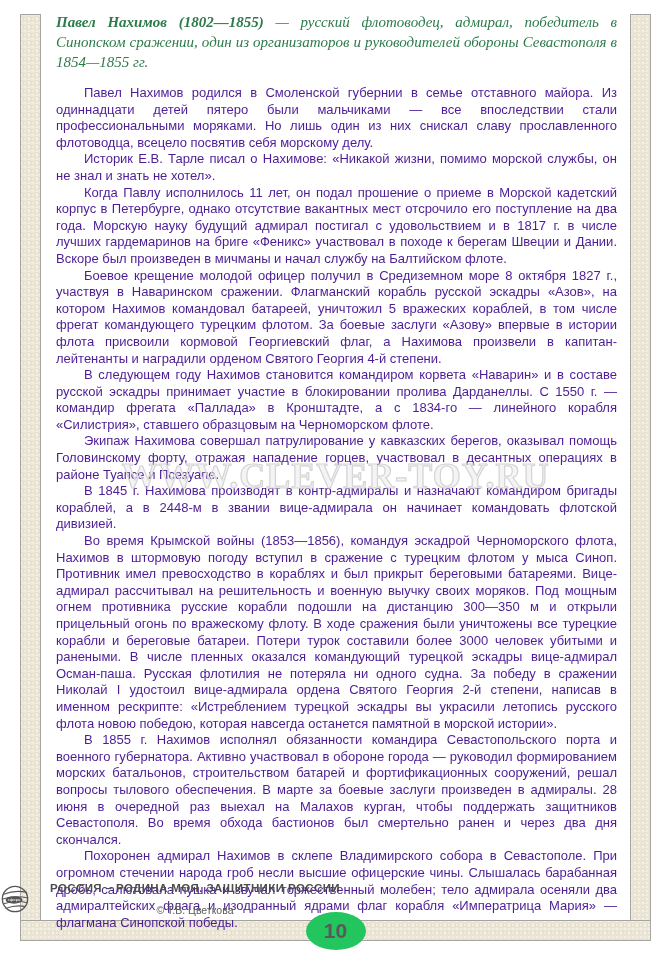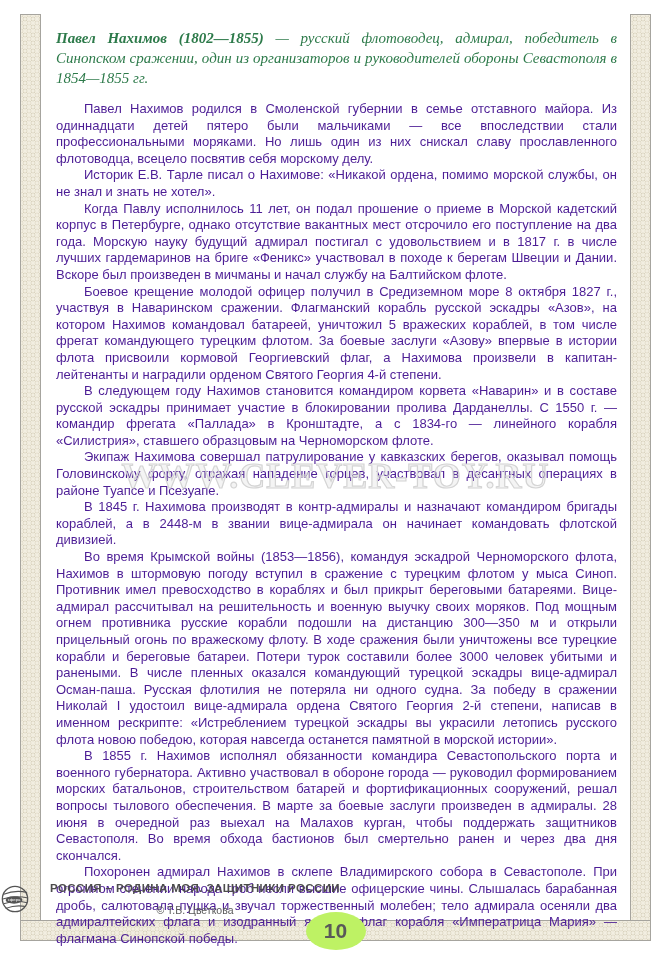--- a/index.html
+++ b/index.html
@@ -26,42 +26,41 @@
   .band-left   { left: 20px;  top: 14px; bottom: 19px; width: 21px; }
   .band-right  { right: 20px; top: 14px; bottom: 19px; width: 21px; }
   .band-bottom { left: 20px; right: 20px; bottom: 19px; height: 21px; }
 
   
   .page-pill {
     position: absolute;
     left: 50%; bottom: 10px;
     transform: translateX(-50%);
     width: 60px; height: 38px;
-    background: #bef264;
+    background: #22c55e;
     border-radius: 50%;
     display: flex; align-items: center; justify-content: center;
     font-weight: bold; font-size: 21px; color: #595959;
     z-index: 5;
     font-family: "Liberation Sans", sans-serif;
   }
 
   
   .content {
     position: absolute;
     left: 56px; right: 54px; top: 12px;
   }
   .title {
     font-family: "Liberation Serif", serif;
     font-style: italic;
     font-size: 15px;
     line-height: 20px;
     color: #2d7a4a;
     text-align: justify;
     margin-bottom: 13px;
-    margin-top: 16px;
   }
   .title .t-name { font-weight: bold; }
   .body-text p {
     font-size: 13px;
     line-height: 16.6px;
     color: #4c1d95;
     text-align: justify;
     text-indent: 28px;
   }
 
@@ -110,21 +109,21 @@
 
   <div class="watermark">WWW.CLEVER-TOY.RU</div>
 
   <div class="content">
     <div class="title">
       <span class="t-name">Павел Нахимов (1802—1855)</span><span> — русский флотоводец, адмирал, победитель в Синопском сражении, один из организаторов и руководителей обороны Севастополя в 1854—1855 гг.</span>
     </div>
 
     <div class="body-text">
       <p>Павел Нахимов родился в Смоленской губернии в семье отставного майора. Из одиннадцати детей пятеро были мальчиками — все впоследствии стали профессиональными моряками. Но лишь один из них снискал славу прославленного флотоводца, всецело посвятив себя морскому делу.</p>
-      <p>Историк Е.В. Тарле писал о Нахимове: «Никакой ордена, помимо морской службы, он не знал и знать не хотел».</p>
+      <p>Историк Е.В. Тарле писал о Нахимове: «Никакой жизни, помимо морской службы, он не знал и знать не хотел».</p>
       <p>Когда Павлу исполнилось 11 лет, он подал прошение о приеме в Морской кадетский корпус в Петербурге, однако отсутствие вакантных мест отсрочило его поступление на два года. Морскую науку будущий адмирал постигал с удовольствием и в 1817 г. в числе лучших гардемаринов на бриге «Феникс» участвовал в походе к берегам Швеции и Дании. Вскоре был произведен в мичманы и начал службу на Балтийском флоте.</p>
       <p>Боевое крещение молодой офицер получил в Средиземном море 8 октября 1827 г., участвуя в Наваринском сражении. Флагманский корабль русской эскадры «Азов», на котором Нахимов командовал батареей, уничтожил 5 вражеских кораблей, в том числе фрегат командующего турецким флотом. За боевые заслуги «Азову» впервые в истории флота присвоили кормовой Георгиевский флаг, а Нахимова произвели в капитан-лейтенанты и наградили орденом Святого Георгия 4-й степени.</p>
       <p>В следующем году Нахимов становится командиром корвета «Наварин» и в составе русской эскадры принимает участие в блокировании пролива Дарданеллы. С 1550 г. — командир фрегата «Паллада» в Кронштадте, а с 1834-го — линейного корабля «Силистрия», ставшего образцовым на Черноморском флоте.</p>
       <p>Экипаж Нахимова совершал патрулирование у кавказских берегов, оказывал помощь Головинскому форту, отражая нападение горцев, участвовал в десантных операциях в районе Туапсе и Псезуапе.</p>
       <p>В 1845 г. Нахимова производят в контр-адмиралы и назначают командиром бригады кораблей, а в 2448-м в звании вице-адмирала он начинает командовать флотской дивизией.</p>
       <p>Во время Крымской войны (1853—1856), командуя эскадрой Черноморского флота, Нахимов в штормовую погоду вступил в сражение с турецким флотом у мыса Синоп. Противник имел превосходство в кораблях и был прикрыт береговыми батареями. Вице-адмирал рассчитывал на решительность и военную выучку своих моряков. Под мощным огнем противника русские корабли подошли на дистанцию 300—350 м и открыли прицельный огонь по вражескому флоту. В ходе сражения были уничтожены все турецкие корабли и береговые батареи. Потери турок составили более 3000 человек убитыми и ранеными. В числе пленных оказался командующий турецкой эскадры вице-адмирал Осман-паша. Русская флотилия не потеряла ни одного судна. За победу в сражении Николай I удостоил вице-адмирала ордена Святого Георгия 2-й степени, написав в именном рескрипте: «Истреблением турецкой эскадры вы украсили летопись русского флота новою победою, которая навсегда останется памятной в морской истории».</p>
       <p>В 1855 г. Нахимов исполнял обязанности командира Севастопольского порта и военного губернатора. Активно участвовал в обороне города — руководил формированием морских батальонов, строительством батарей и фортификационных сооружений, решал вопросы тылового обеспечения. В марте за боевые заслуги произведен в адмиралы. 28 июня в очередной раз выехал на Малахов курган, чтобы поддержать защитников Севастополя. Во время обхода бастионов был смертельно ранен и через два дня скончался.</p>
       <p>Похоронен адмирал Нахимов в склепе Владимирского собора в Севастополе. При огромном стечении народа гроб несли высшие офицерские чины. Слышалась барабанная дробь, салютовала пушка и звучал торжественный молебен; тело адмирала осеняли два адмиралтейских флага и изодранный ядрами флаг корабля «Императрица Мария» — флагмана Синопской победы.</p>
     </div>
 

